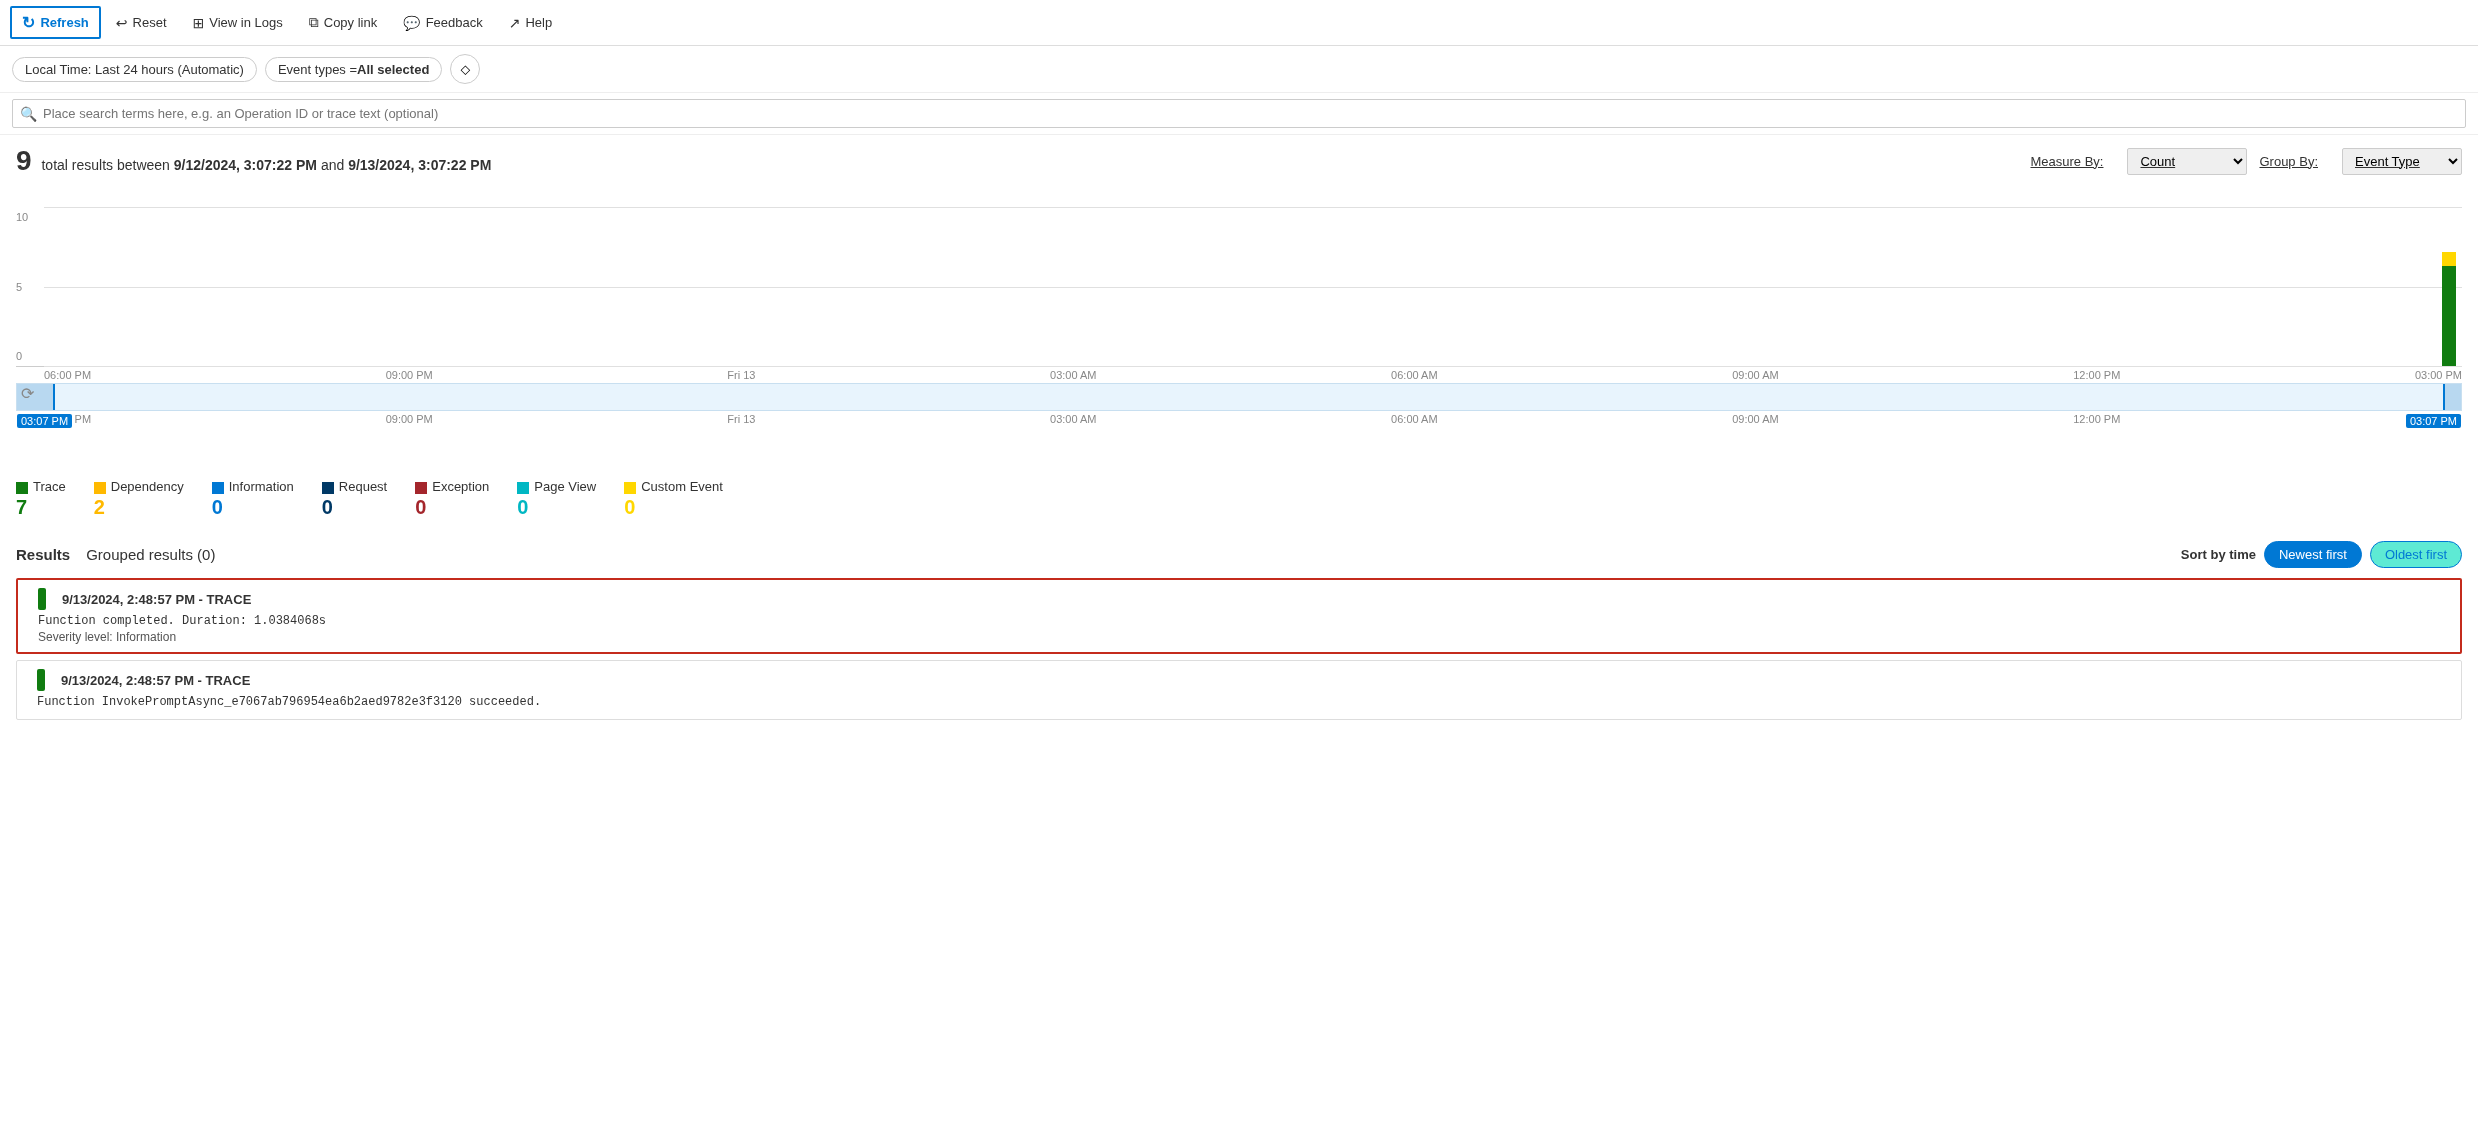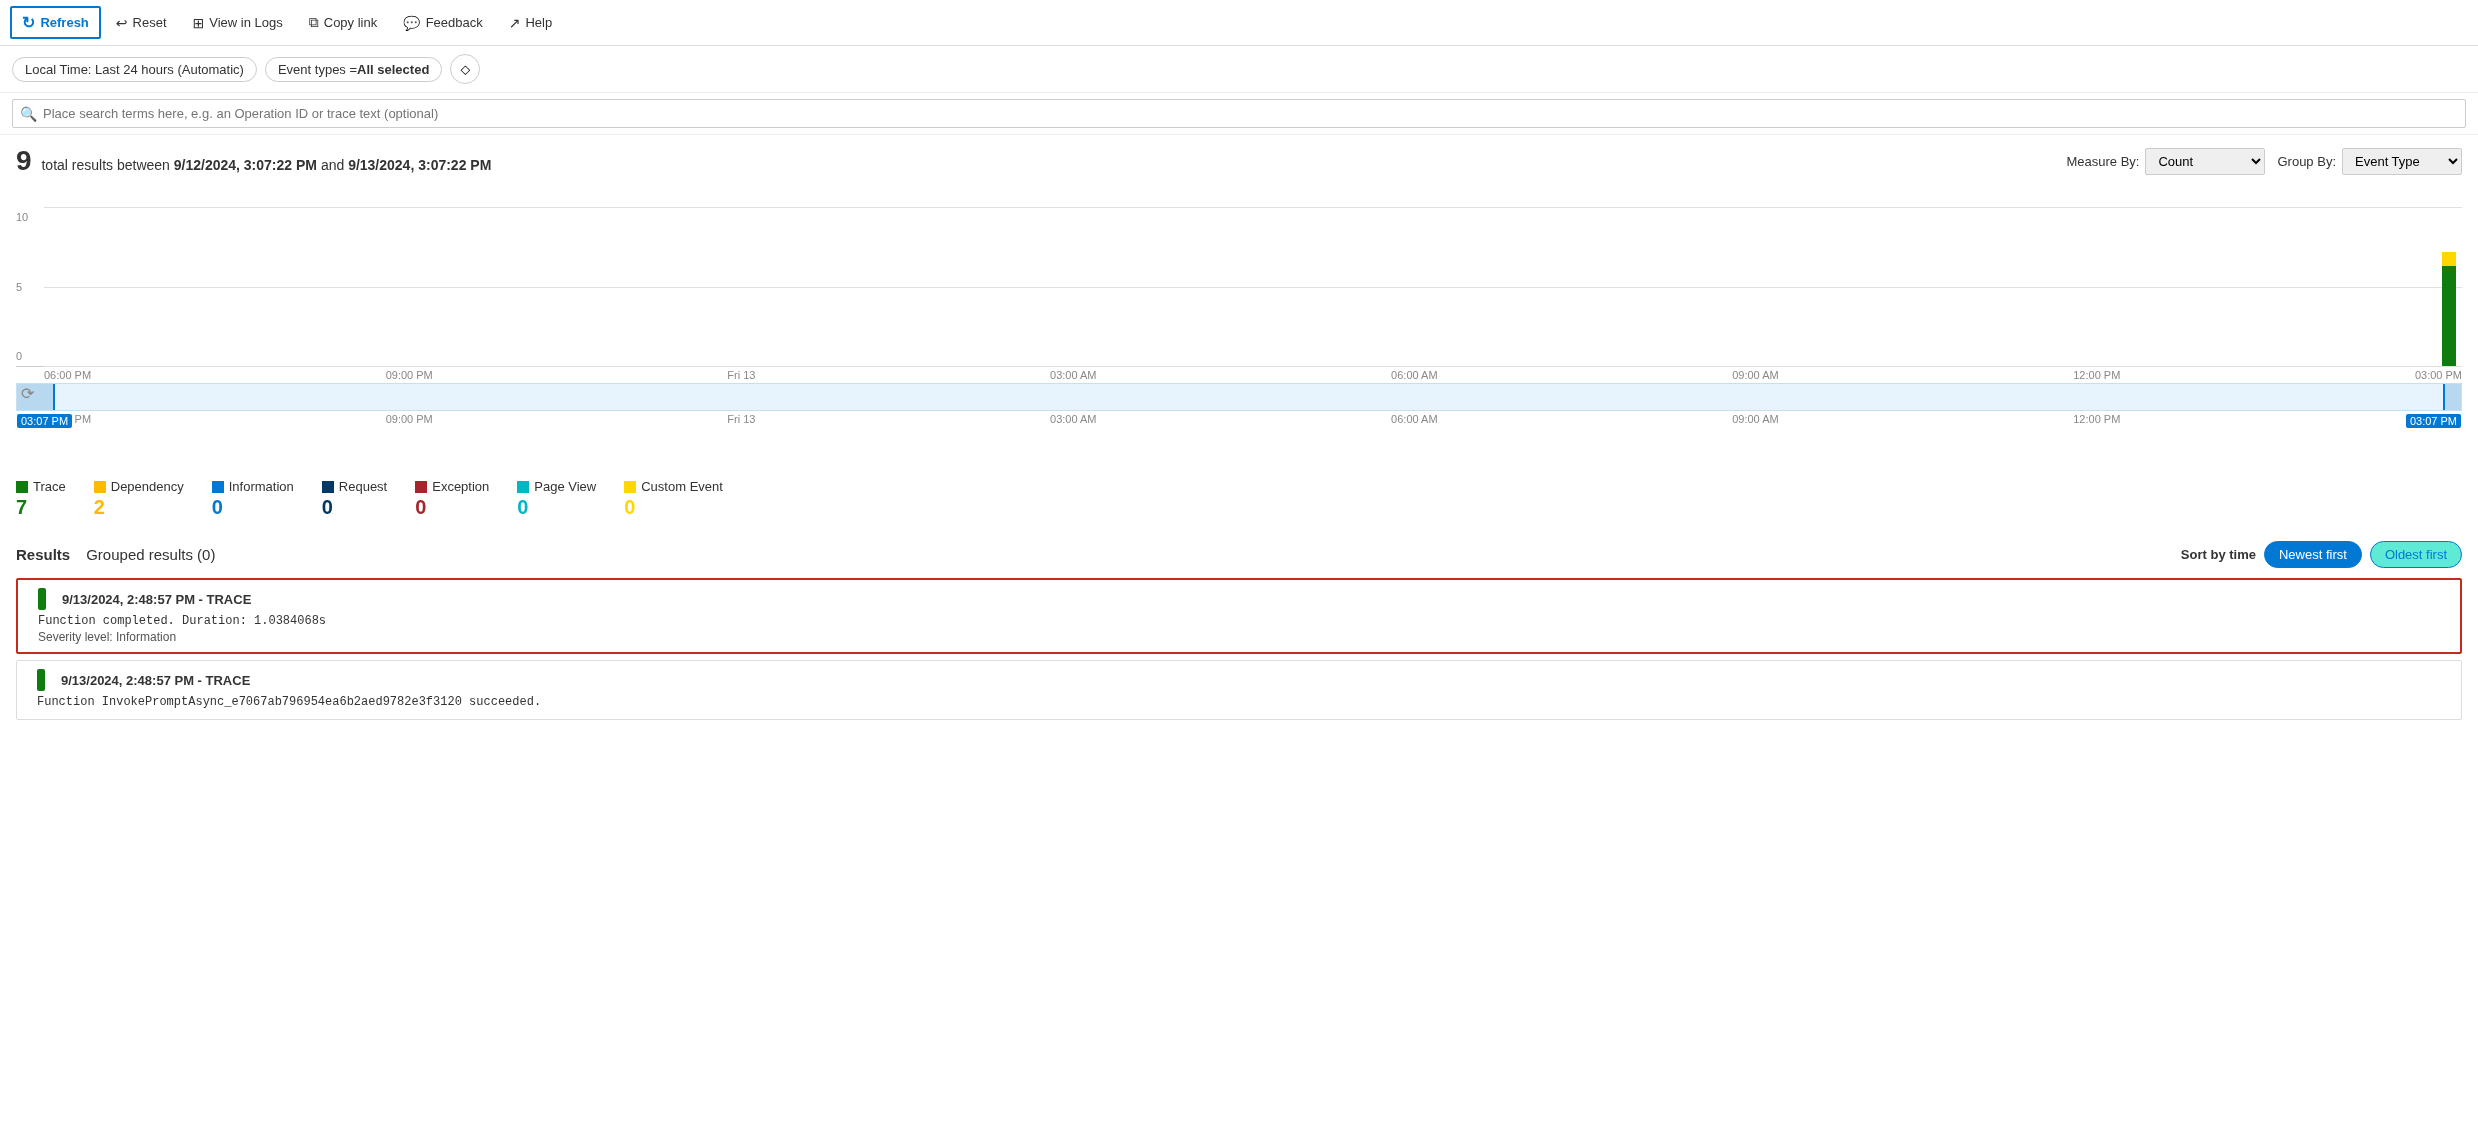--- a/index.html
+++ b/index.html
@@ -97,21 +97,21 @@
     }
     .summary-left { font-size: 14px; }
     .summary-left .count { font-size: 28px; font-weight: 700; margin-right: 6px; }
     .summary-right {
       display: flex;
       align-items: center;
       gap: 12px;
       font-size: 13px;
     }
     .measure-group, .groupby-group {
-      display: flex; align-items: center; gap: 6px;
+      display: flex; align-items: center; gap: 24px; text-decoration: underline;
     }
     select.dropdown {
       border: 1px solid #ccc;
       border-radius: 2px;
       padding: 4px 24px 4px 8px;
       font-size: 13px;
       appearance: auto;
       min-width: 120px;
     }
 
@@ -246,21 +246,21 @@
       display: flex;
       gap: 28px;
       padding: 32px 16px 10px;
     }
     .legend-item {
       display: flex;
       flex-direction: column;
     }
     .legend-label-row {
       display: flex;
-      align-items: center;
+      align-items: flex-end;
       gap: 5px;
       font-size: 13px;
     }
     .legend-dot {
       width: 12px; height: 12px;
       display: inline-block;
     }
     .legend-count {
       font-size: 20px;
       font-weight: 700;

